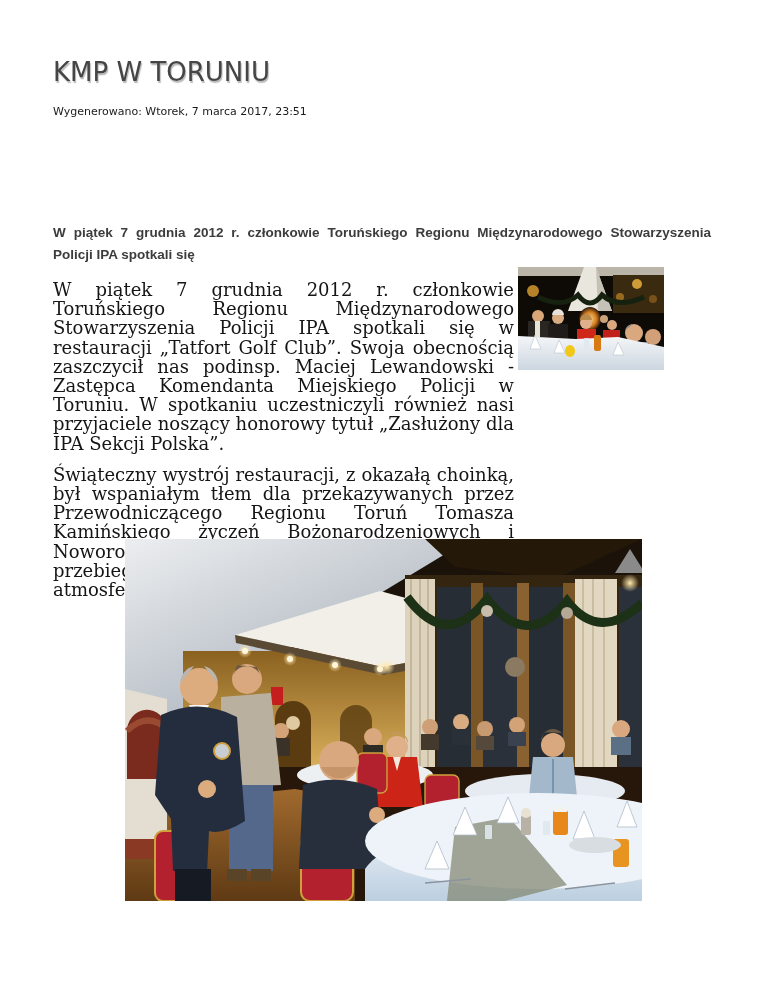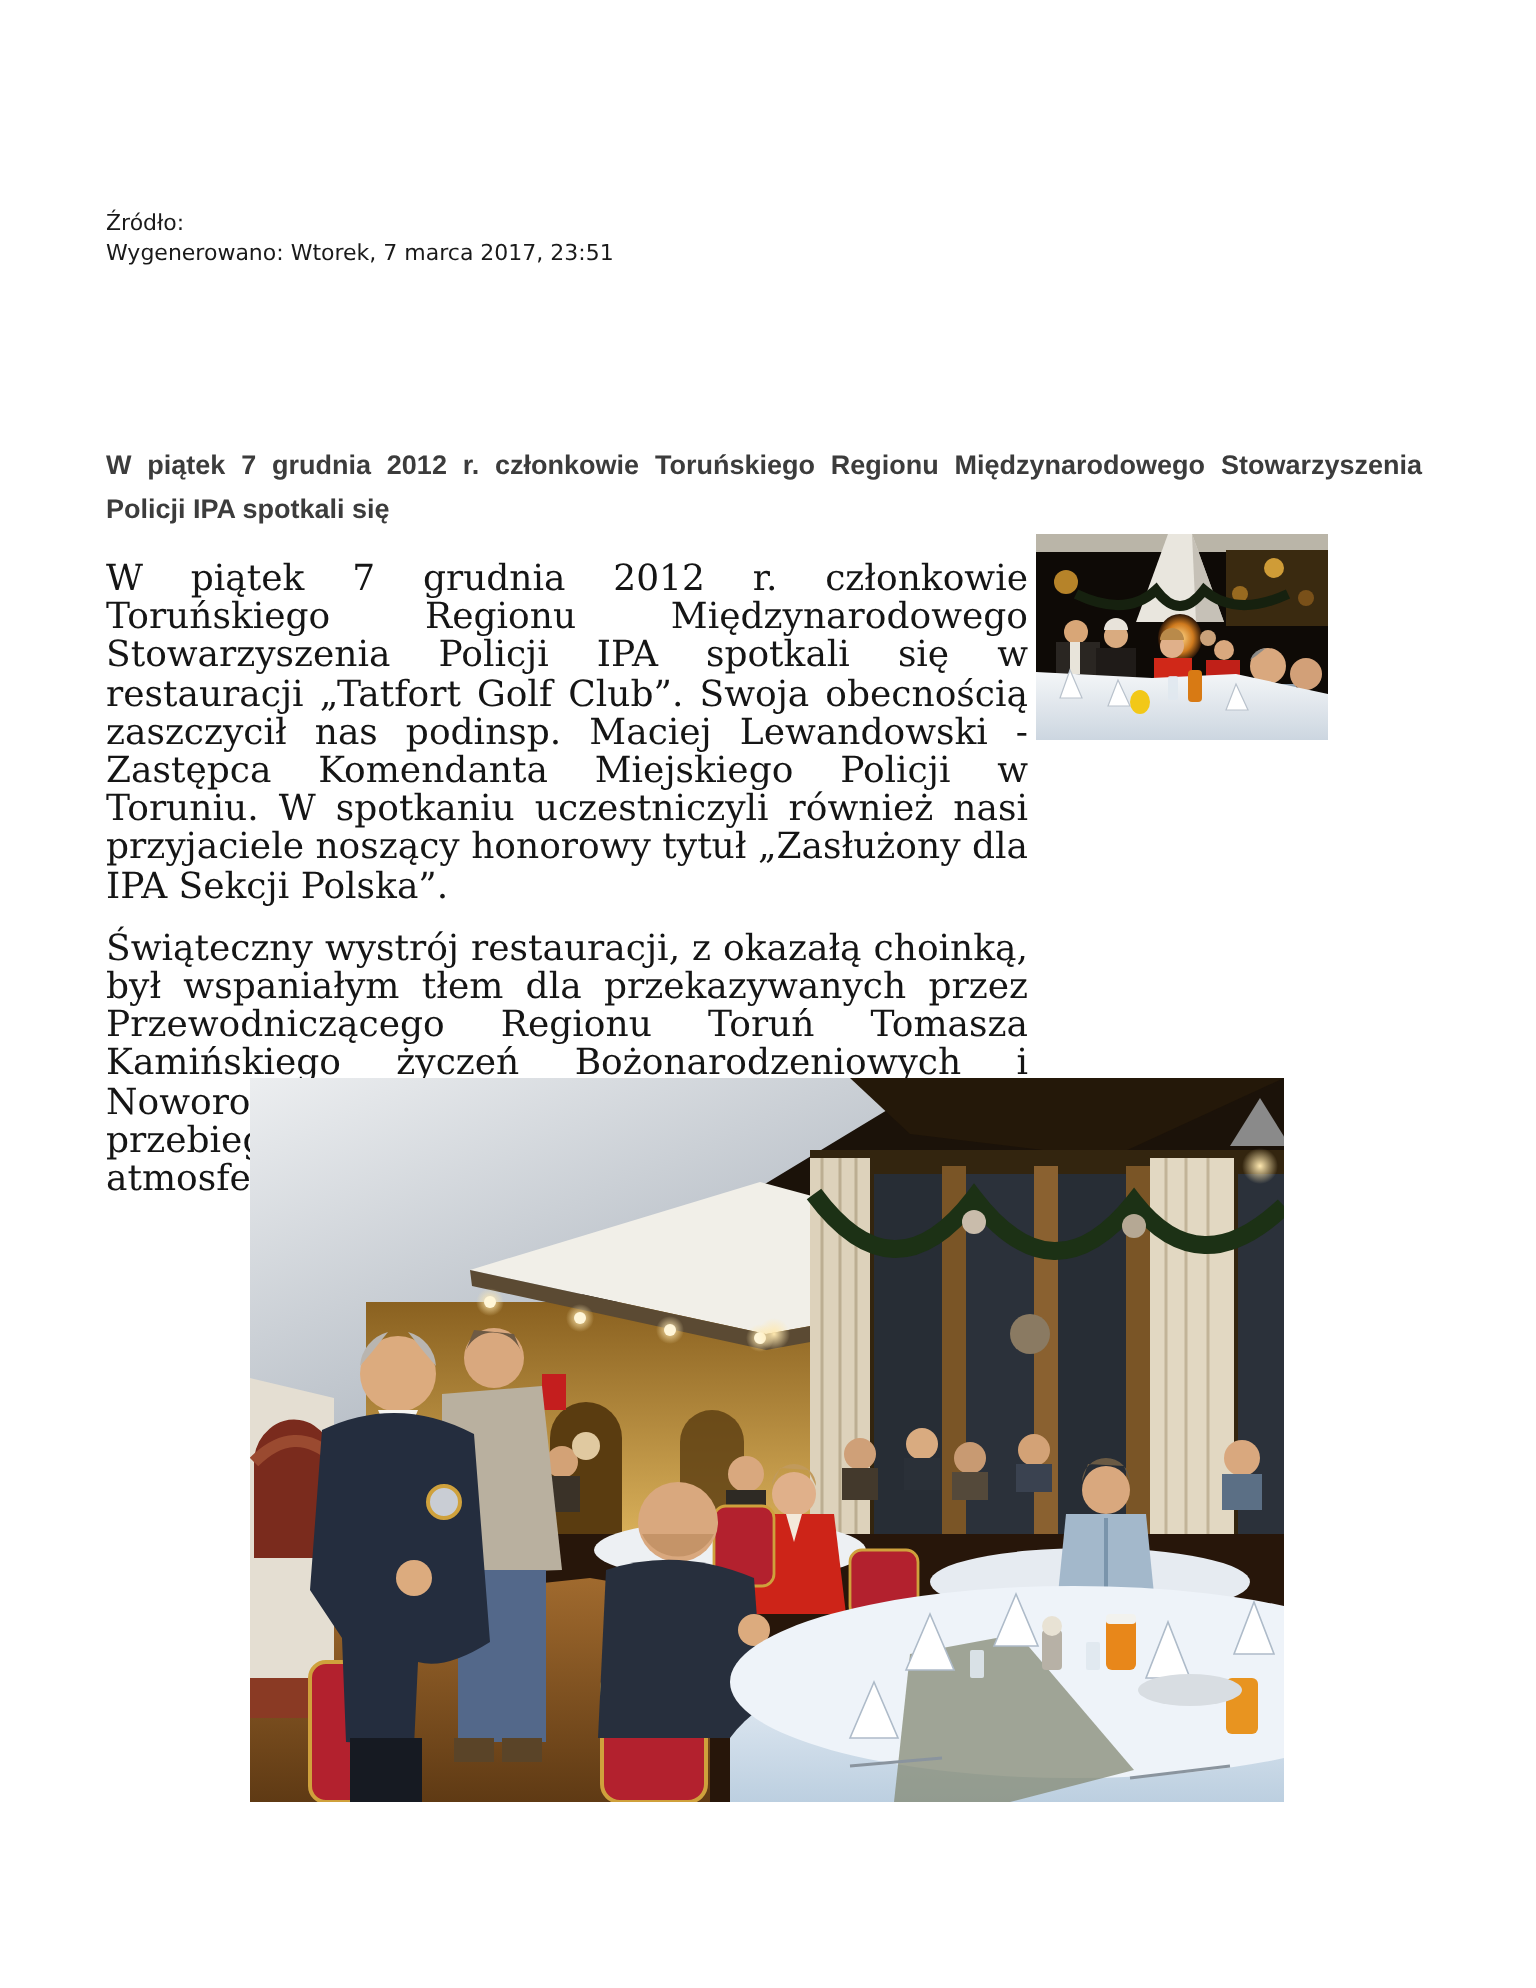--- a/index.html
+++ b/index.html
@@ -50,23 +50,23 @@
     position:absolute;left:125px;top:539px;width:517px;height:362px;
     overflow:hidden;
   }
   svg{display:block;}
 </style>
 </head>
 <body>
 
 <div class="page">
 
+  <h1 class="h1">KMP W TORUNIU</h1>
 
   <div class="meta">
-    <div>Źródło:</div>
     <div>Wygenerowano: Wtorek, 7 marca 2017, 23:51</div>
   </div>
 
 
   <p class="lead">W piątek 7 grudnia 2012 r. członkowie Toruńskiego Regionu Międzynarodowego Stowarzyszenia Policji IPA spotkali się</p>
 
   <div class="bodycol">
     <p>W piątek 7 grudnia 2012 r. członkowie Toruńskiego Regionu Międzynarodowego Stowarzyszenia Policji IPA spotkali się w restauracji „Tatfort Golf Club”. Swoja obecnością zaszczycił nas podinsp. Maciej Lewandowski - Zastępca Komendanta Miejskiego Policji w Toruniu. W spotkaniu uczestniczyli również nasi przyjaciele noszący honorowy tytuł „Zasłużony dla IPA Sekcji Polska”.</p>
     <p>Świąteczny wystrój restauracji, z okazałą choinką, był wspaniałym tłem dla przekazywanych przez Przewodniczącego Regionu Toruń Tomasza Kamińskiego życzeń Bożonarodzeniowych i Noworocznych. Tradycyjnie całe spotkanie przebiegało w bardzo fantastycznej przyjaznej atmosferze.</p>
   </div>

